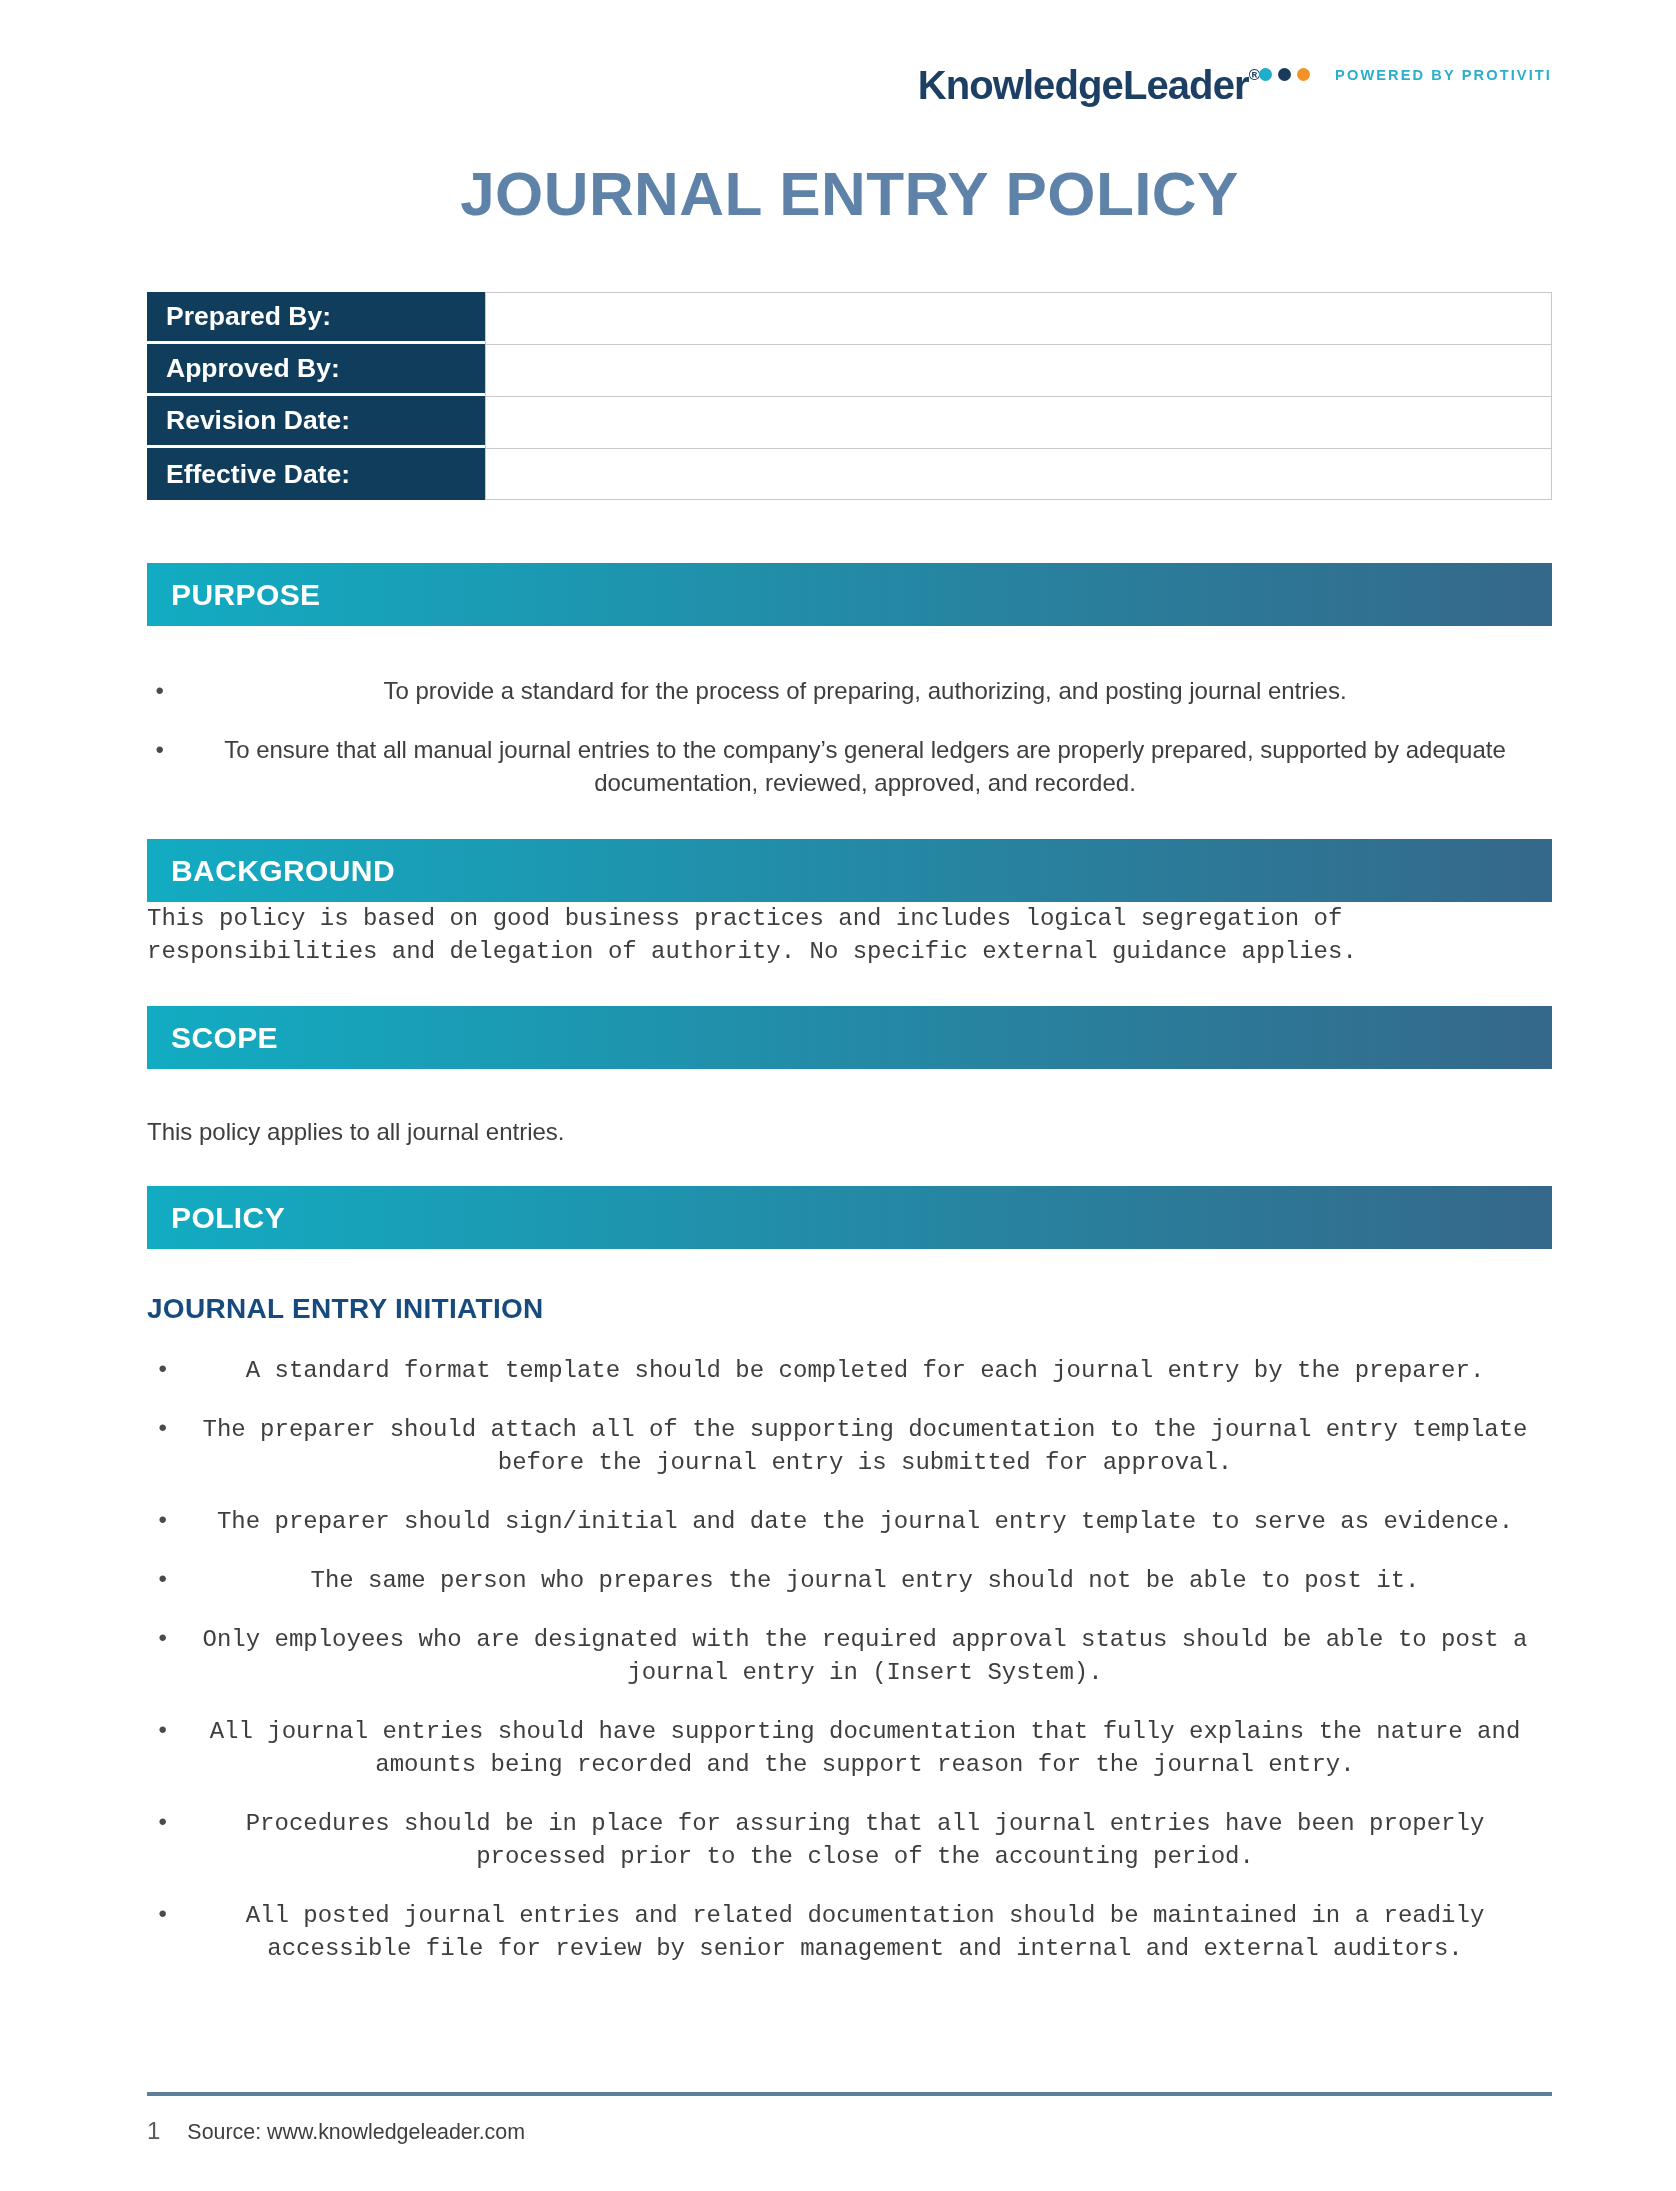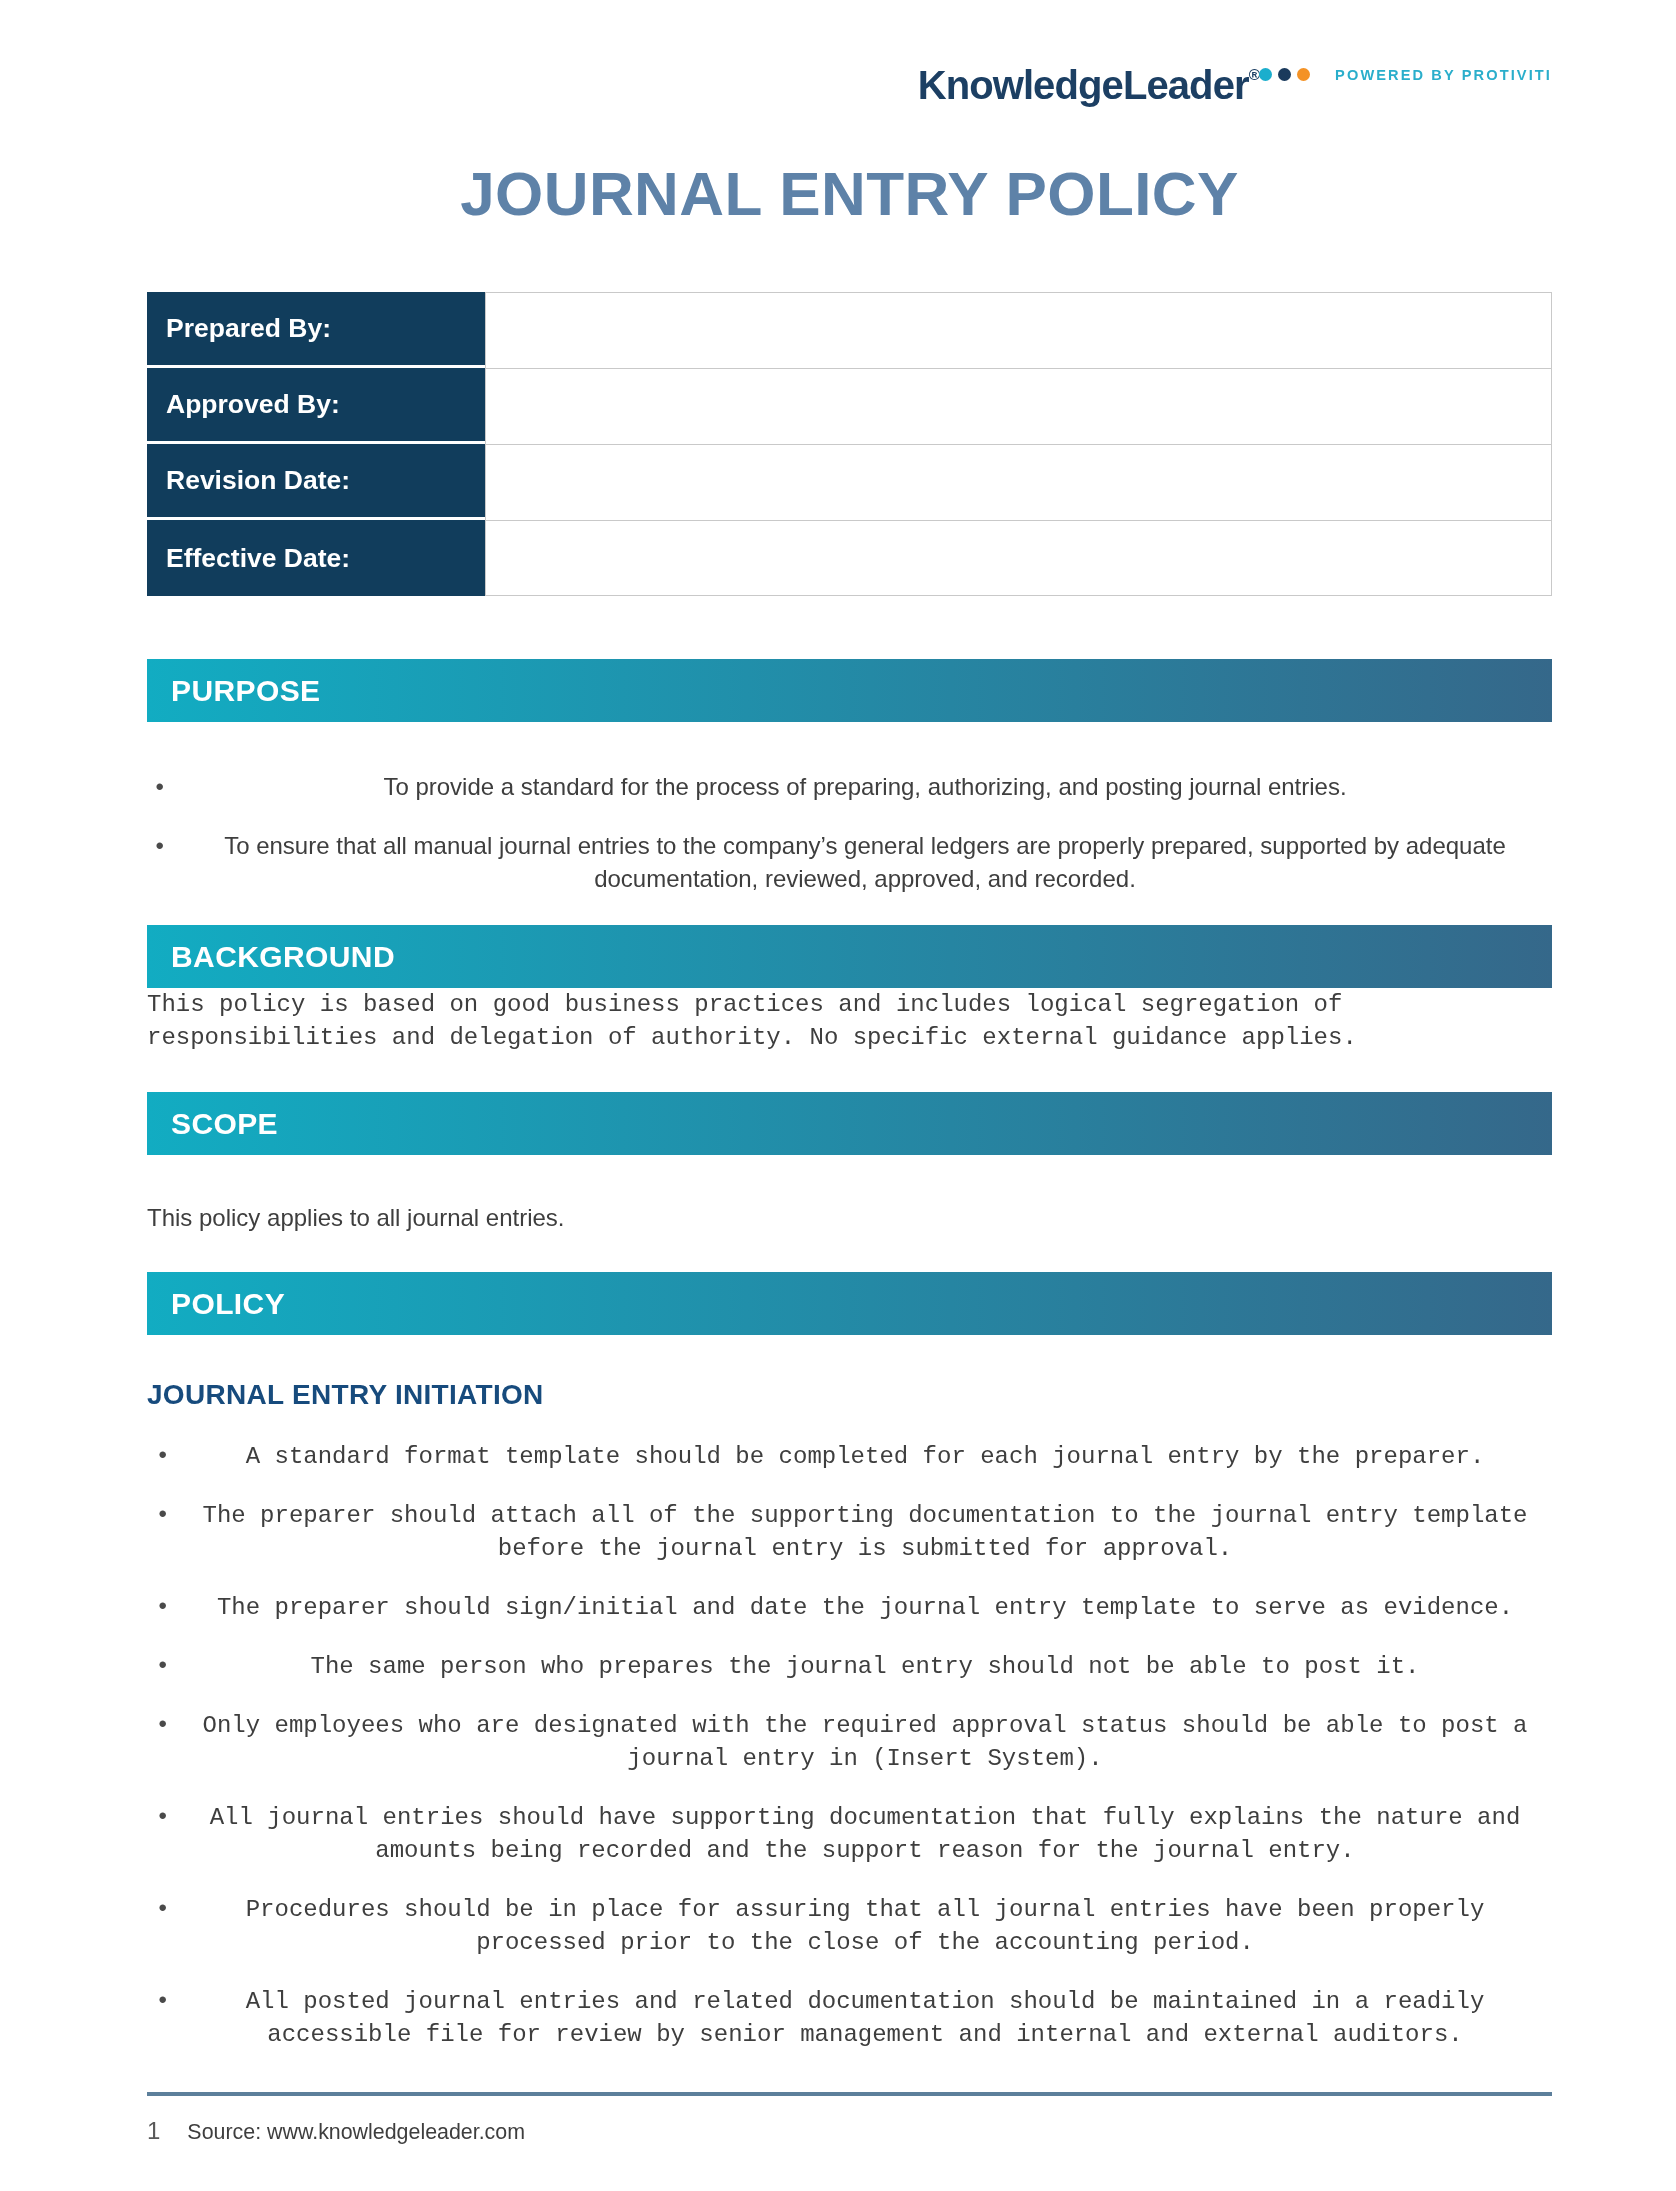--- a/index.html
+++ b/index.html
@@ -63,21 +63,21 @@
     line-height: 53px;
   }
 
   
   table.info-table {
     margin-top: 72px;
     width: 100%;
     border-collapse: separate;
     border-spacing: 0;
   }
-  table.info-table td { height: 76px; }
+  table.info-table td { height: 52px; }
   td.label-cell {
     width: 338px;
     background: var(--table-header-bg, #113D5C);
     color: #ffffff;
     font-size: 26.5px;
     font-weight: 700;
     padding-left: 19px;
     border-bottom: 3.4px solid #ffffff;
   }
   tr:last-child td.label-cell { border-bottom: none; }
@@ -94,21 +94,21 @@
     background: linear-gradient(90deg, var(--gradient-start, #12ACC2) 0%, var(--gradient-end, #35688A) 100%);
     display: flex;
     align-items: center;
     padding-left: 24px;
     color: #ffffff;
     font-size: 30px;
     font-weight: 700;
     letter-spacing: 0.4px;
   }
   .bar-purpose    { margin-top: 63px; }
-  .bar-background { margin-top: 30px; }
+  .bar-background { margin-top: 40px; }
   .bar-scope      { margin-top: 38px; }
   .bar-policy     { margin-top: 38px; }
 
   
   .body-text, li.bullet-item {
     font-size: 24px;
     color: var(--body-text, #3E3E3E);
     line-height: 33px;
   }
   .para-background { max-width: 1335px; font-family: Liberation Mono, monospace; }

